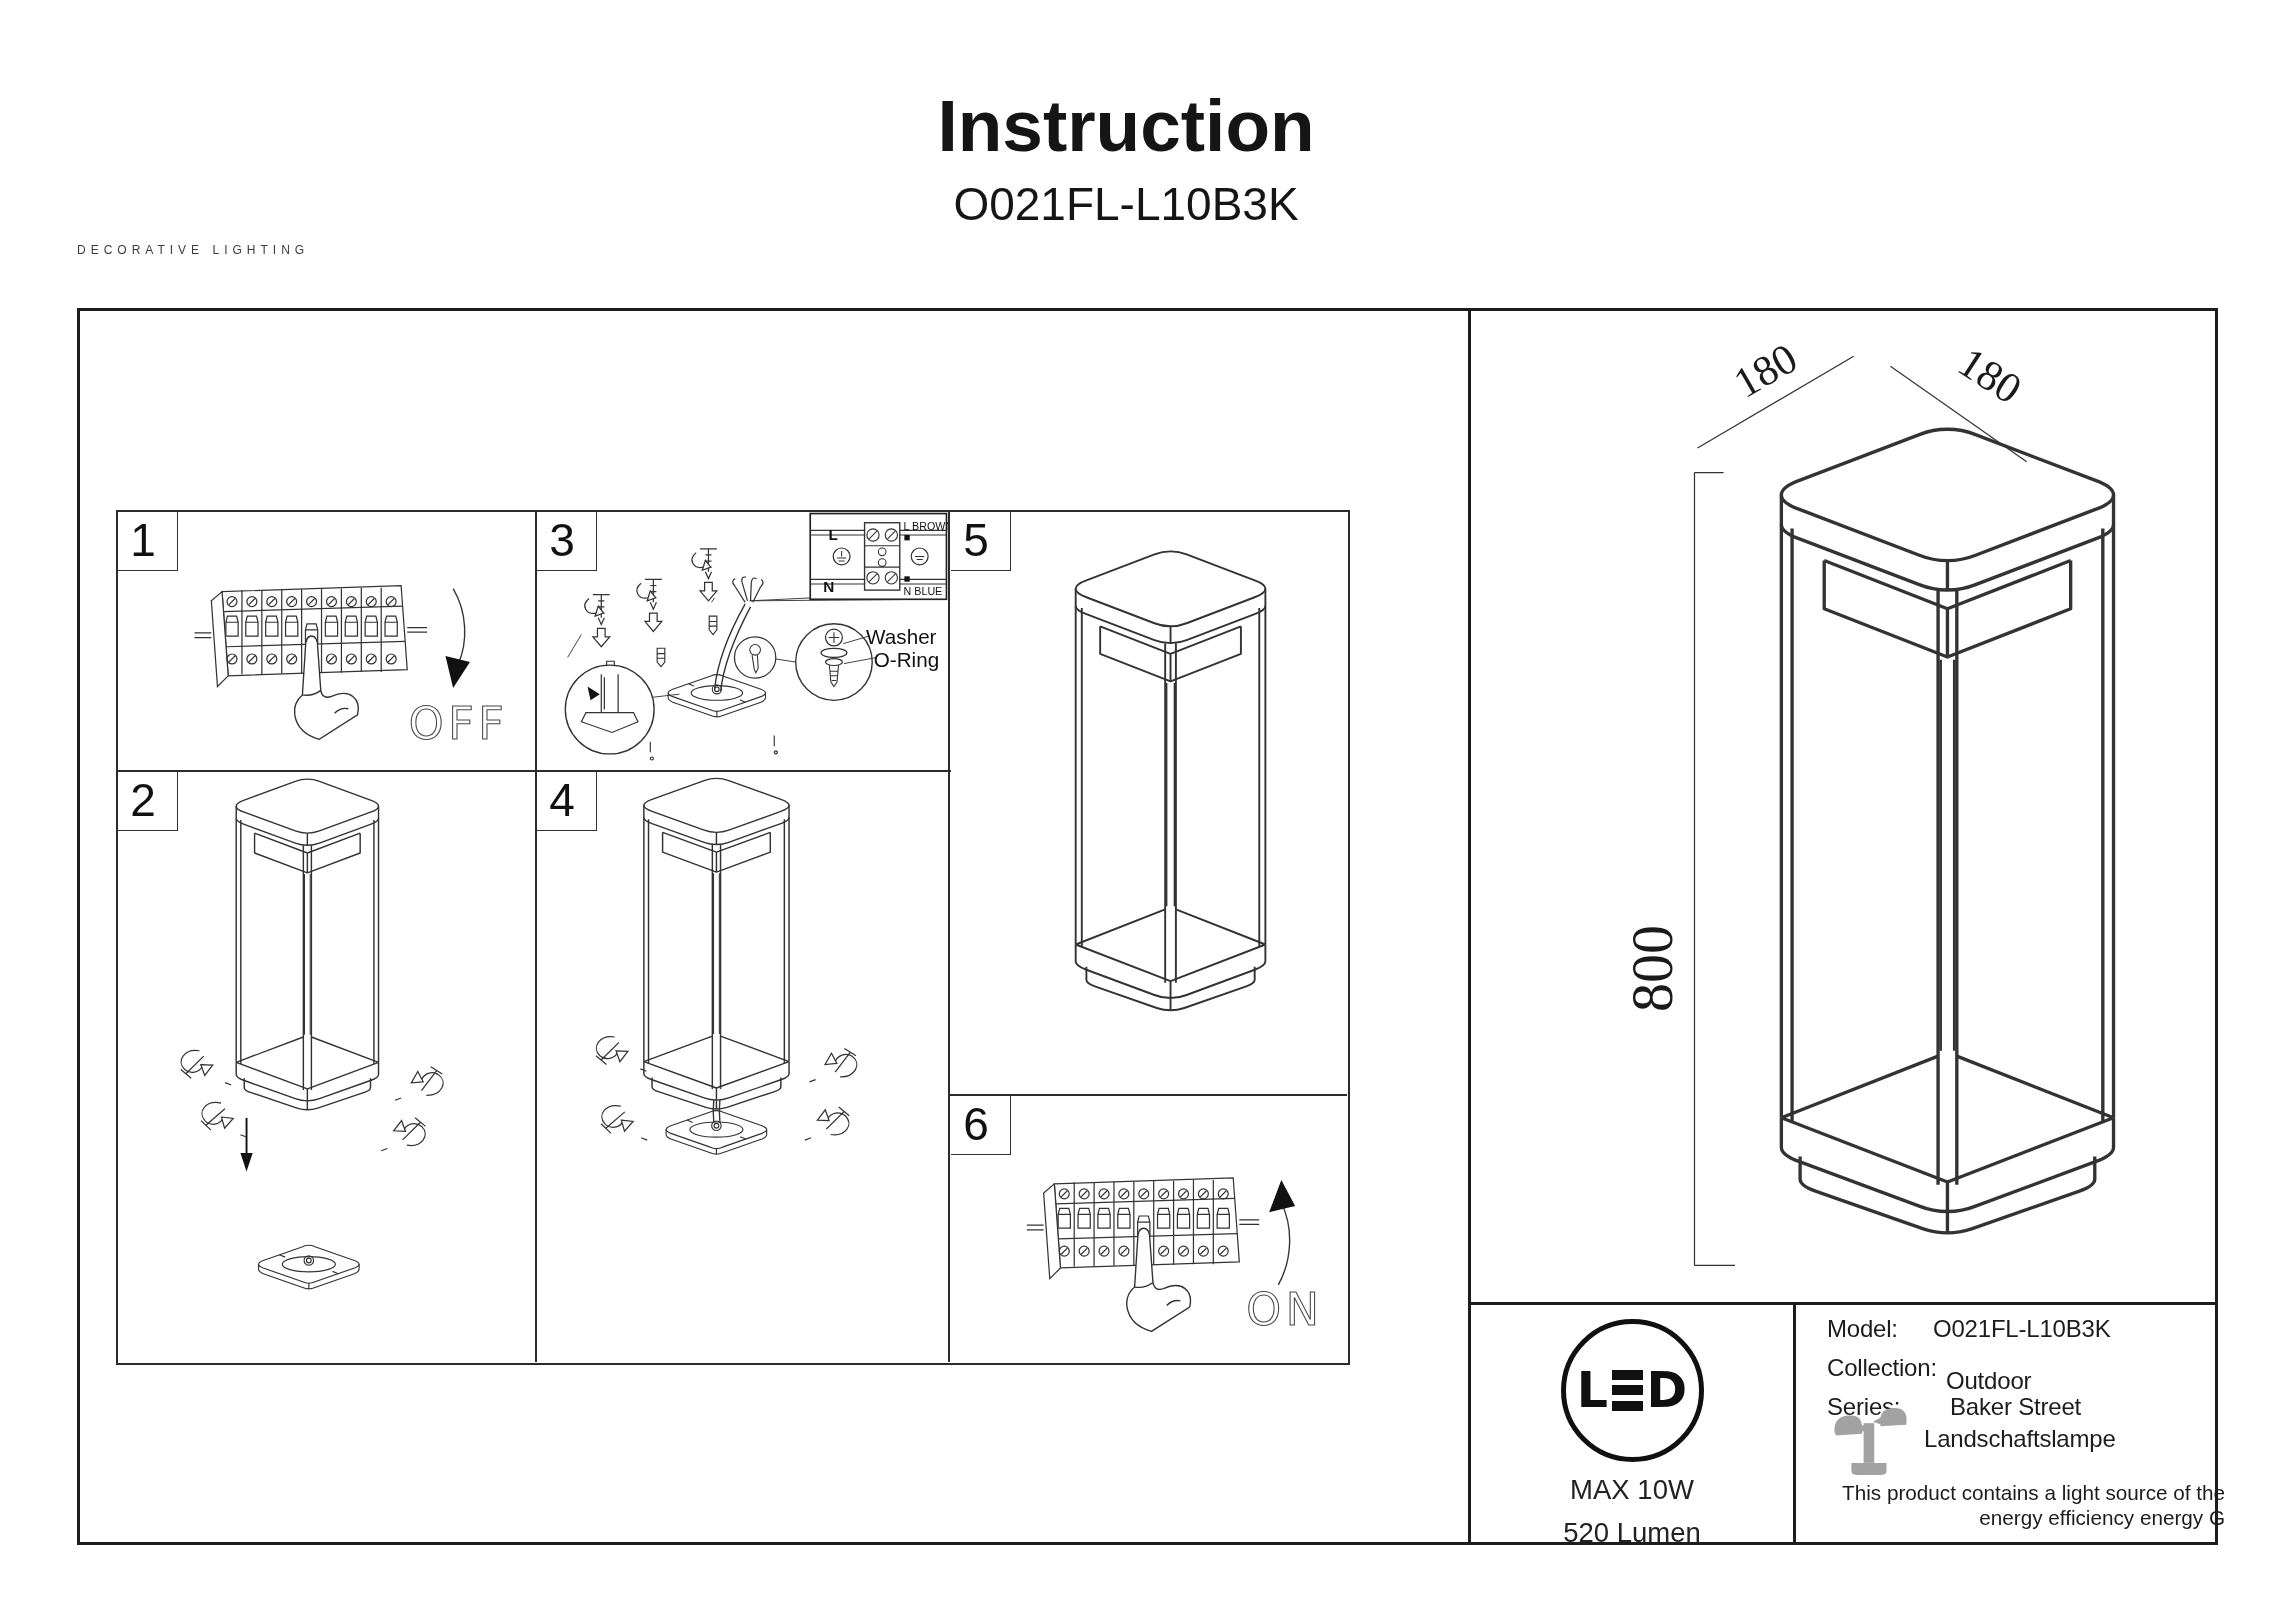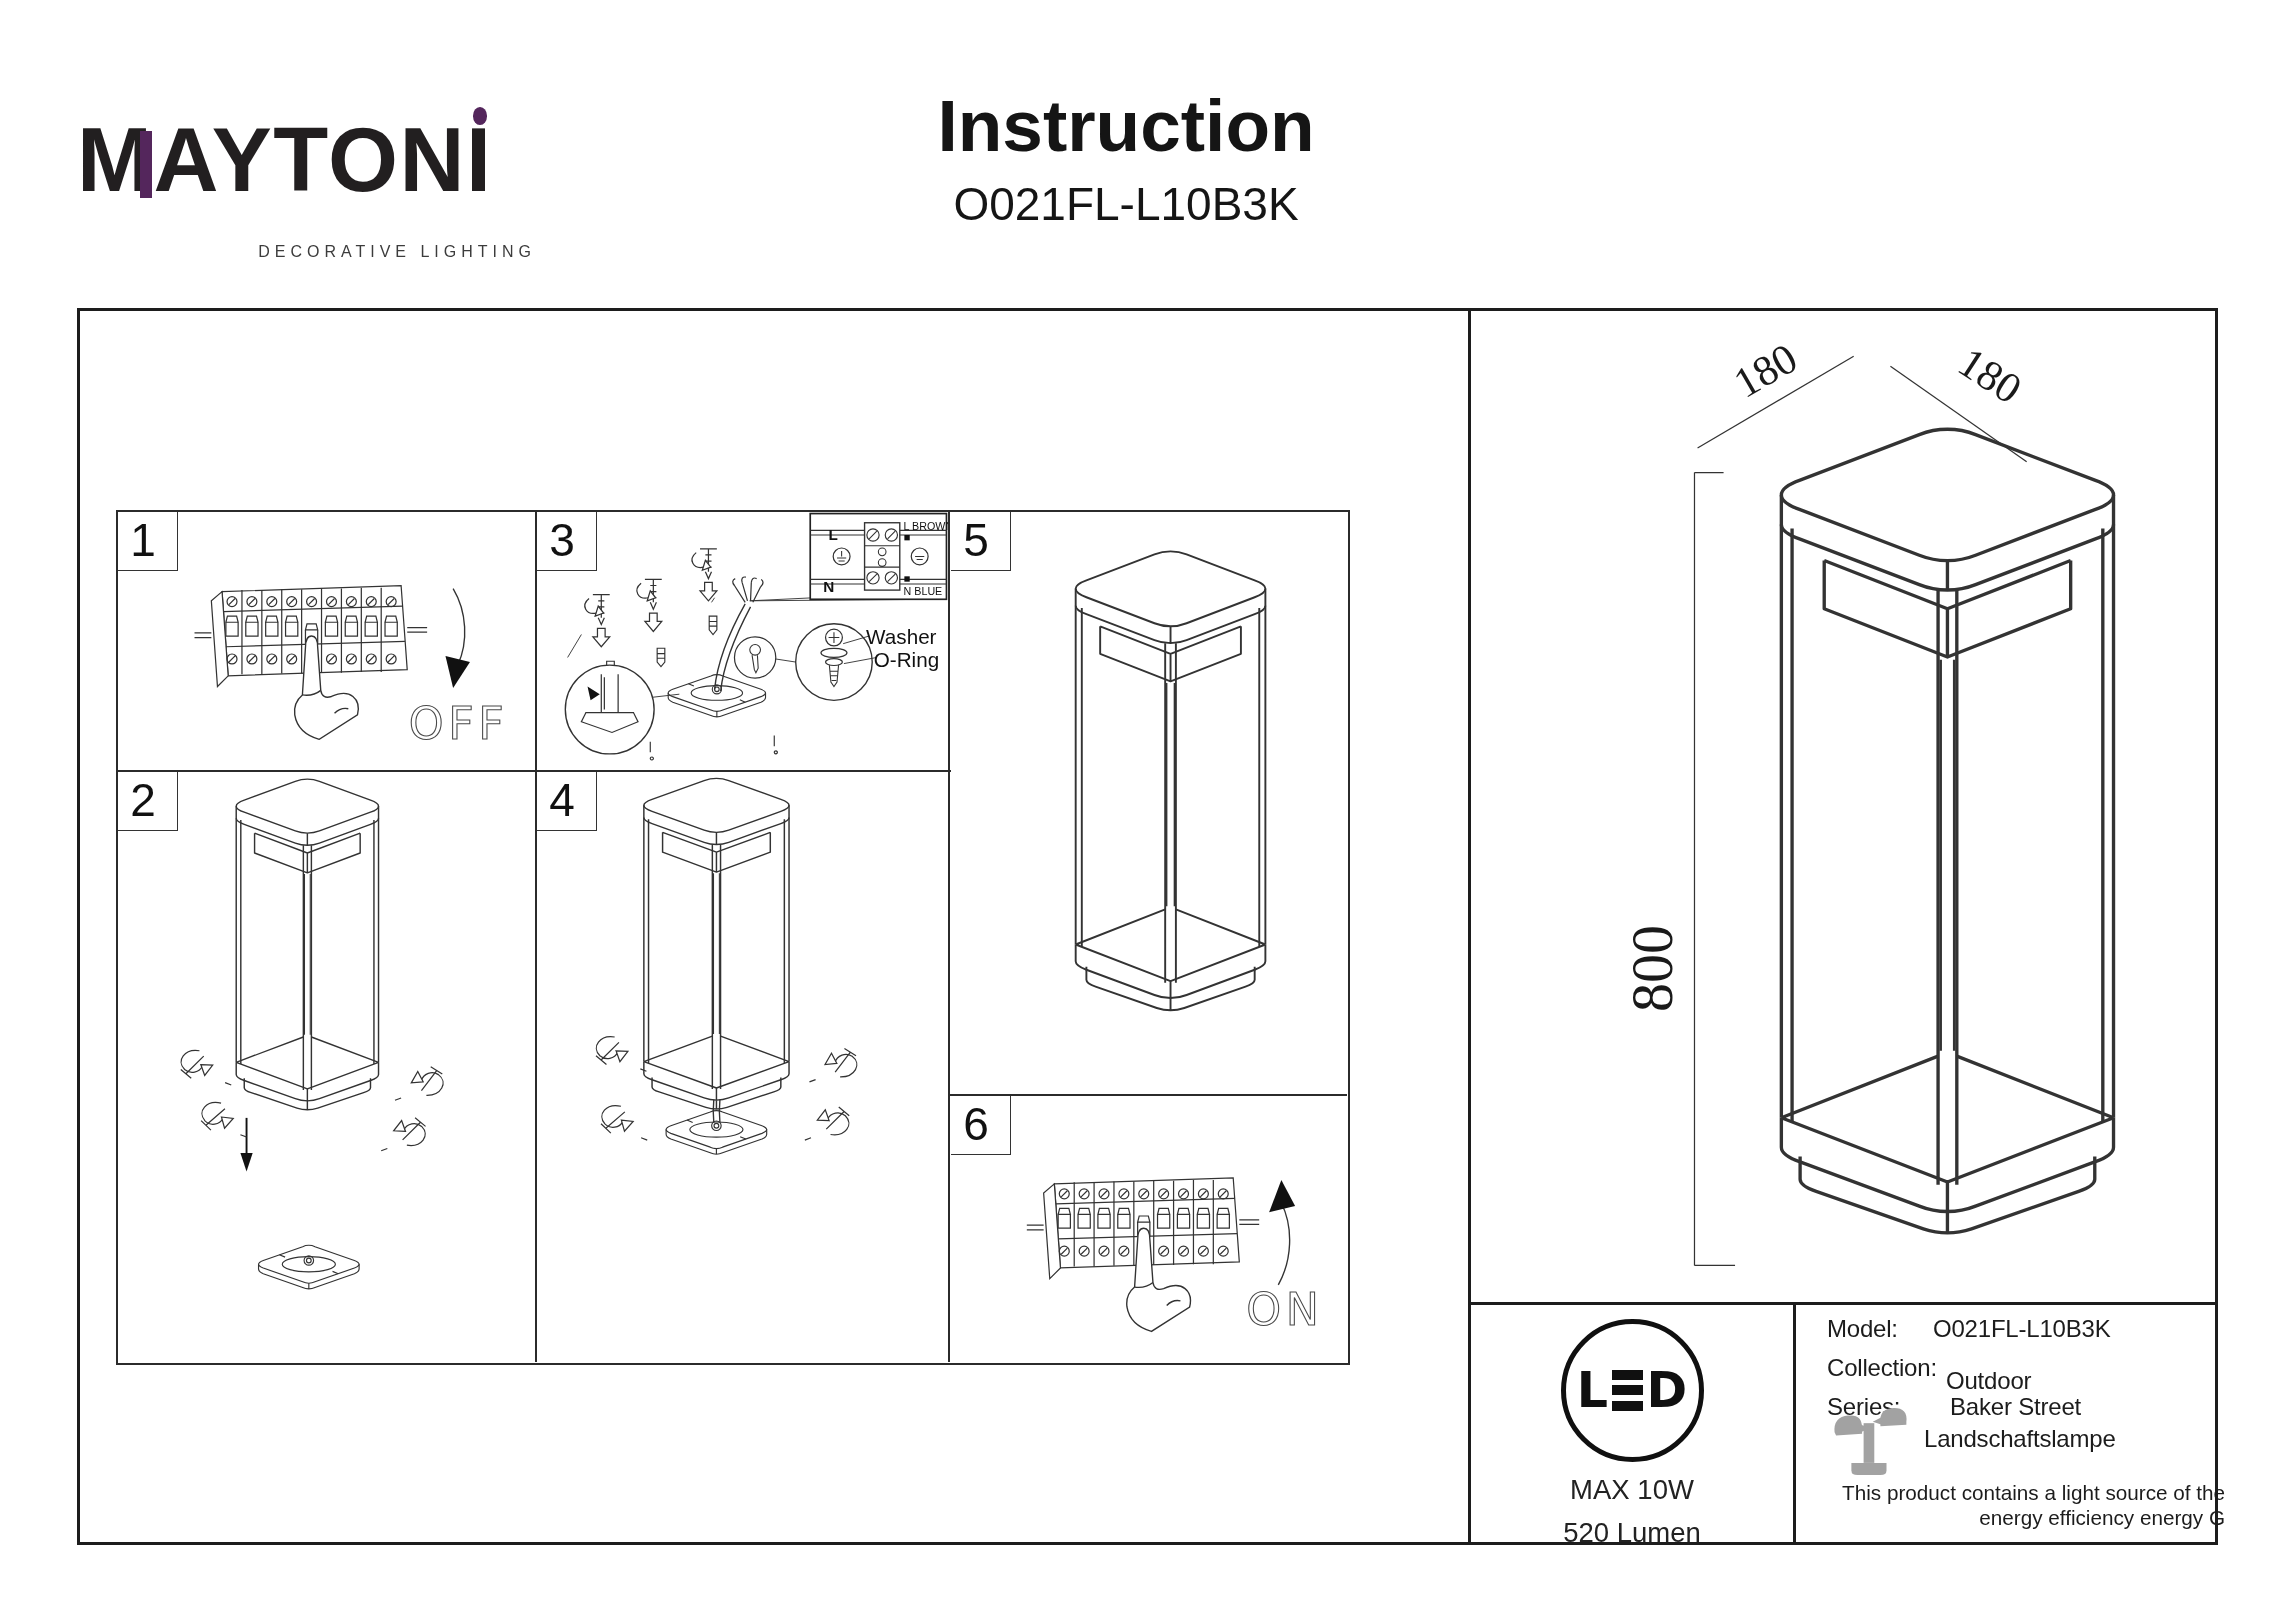--- a/index.html
+++ b/index.html
@@ -5,22 +5,22 @@
   html,body{margin:0;padding:0;background:#fff;}
   .page{position:relative;width:2295px;height:1623px;background:#fff;overflow:hidden;
         font-family:"Liberation Sans",sans-serif;color:#111;}
   .abs{position:absolute;}
   
   .logo-word{position:absolute;left:77px;top:115px;font-size:90px;font-weight:700;
              letter-spacing:1.5px;line-height:1;color:#221f20;white-space:nowrap;}
   .logo-word .ch{position:relative;display:inline-block;}
   .m-bar{position:absolute;right:1.5px;top:16px;width:12.2px;height:67px;background:#54265c;}
   .i-dot{position:absolute;left:6.9px;top:-7.7px;width:13.8px;height:17.6px;border-radius:50%;background:#54265c;}
-  .tagline{position:absolute;left:59px;top:243px;width:477px;text-align:right;
-           font-size:16px;letter-spacing:5px;color:#3c3c3c;}
+  .tagline{position:absolute;left:77px;top:243px;width:477px;text-align:left;
+           font-size:12px;letter-spacing:5px;color:#3c3c3c;}
   .title-block{position:absolute;left:820px;top:86px;width:612px;text-align:center;}
   .title-main{font-size:73px;font-weight:700;line-height:1.1;color:#151515;}
   .title-model{font-size:46px;margin-top:10.7px;color:#151515;}
   
   .outer-box{position:absolute;left:77px;top:308px;width:2141px;height:1237px;
              border:3.1px solid #1d1d1d;box-sizing:border-box;}
   .div-line{position:absolute;background:#1d1d1d;}
   .grid-box{position:absolute;left:116px;top:510px;width:1234px;height:855px;
             border:2.3px solid #2b2b2b;box-sizing:border-box;}
   .gline{position:absolute;background:#2b2b2b;}
@@ -42,23 +42,20 @@
   .led-sub2{margin-top:10.7px;font-size:27.5px;color:#222;}
   .info-label{position:absolute;left:1827px;font-size:24px;color:#1c1c1c;letter-spacing:-0.2px;}
   .info-value{position:absolute;font-size:24px;color:#1c1c1c;letter-spacing:-0.2px;}
   .info-note{position:absolute;left:1827px;width:398px;font-size:20.7px;line-height:1.18;color:#1c1c1c;text-align:right;}
 </style>
 </head>
 <body>
 
 <div class="page">
 
-  <div class="logo-word">
-    <span class="ch"><span>M</span><span class="m-bar"></span></span><span>AYTON</span><span class="ch"><span>I</span><span class="i-dot"></span></span>
-  </div>
   <div class="tagline">DECORATIVE LIGHTING</div>
 
   <div class="title-block">
     <div class="title-main">Instruction</div>
     <div class="title-model">O021FL-L10B3K</div>
   </div>
 
   <div class="outer-box"></div>
   <div class="div-line" style="left:1468px;top:308px;width:3.1px;height:1237px;"></div>
   <div class="div-line" style="left:1471px;top:1302px;width:747px;height:3.1px;"></div>

